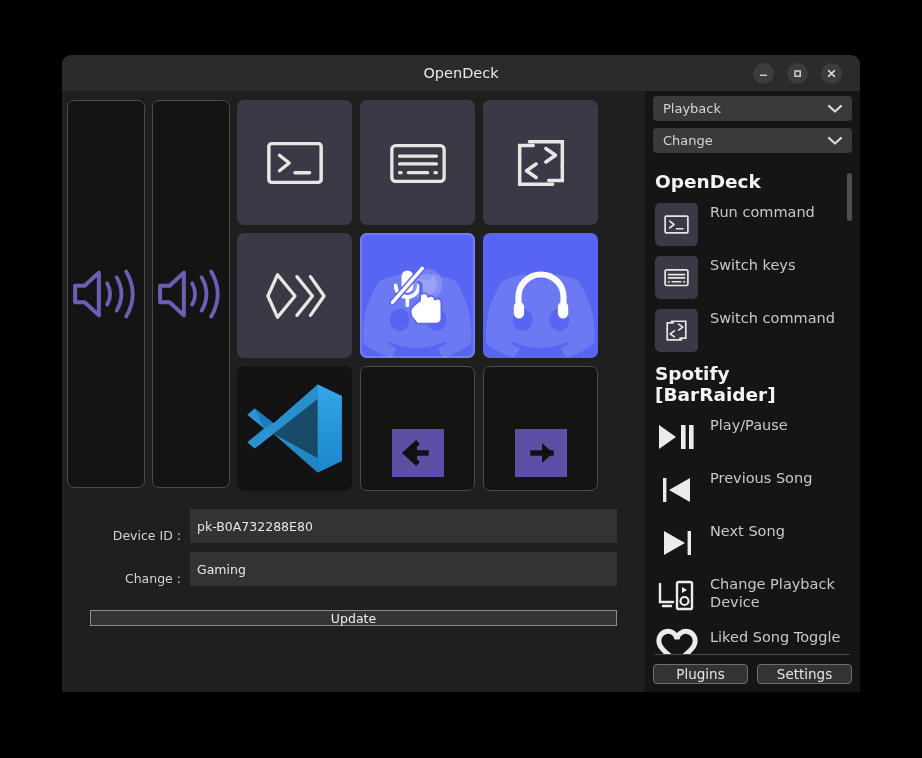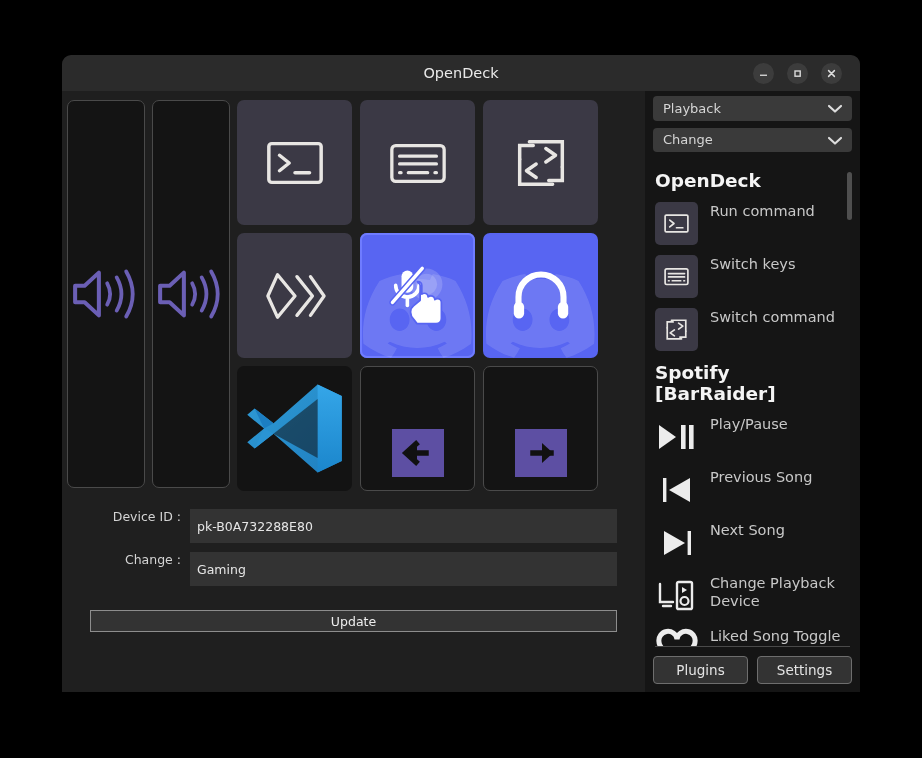--- a/index.html
+++ b/index.html
@@ -117,42 +117,42 @@
     width: 120px; height: 120px;
     opacity: .13;
     pointer-events: none;
   }
 
   
   #form {
     padding: 18px 28px 0 28px;
     display: flex; flex-direction: column; gap: 9px;
   }
-  .form-row { display: flex; align-items: flex-start; }
+  .form-row { display: flex; align-items: flex-end; }
   .form-label {
     width: 100px;
     text-align: right;
     padding-right: 9px;
     color: #d4d4d4;
     font-size: 12.5px;
   }
   .form-input {
     flex: 1 1 auto;
     height: 34px;
     background: #333333;
     border: none;
     color: #e6e6e6;
     font-size: 12.5px;
     font-family: "DejaVu Sans", "Liberation Sans", sans-serif;
     padding: 0 7px;
     outline: none;
   }
   #update-btn {
     margin: 24px 28px 4px 28px;
-    height: 22px;
+    height: 16px;
     background: #333333;
     border: 1px solid #8d8d8d;
     color: #ededed;
     font-size: 12.5px;
     font-family: "DejaVu Sans", "Liberation Sans", sans-serif;
     cursor: pointer;
   }
 
   
   #sidebar {
@@ -220,21 +220,21 @@
   }
 
   #sb-divider {
     height: 1px;
     background: #4a4a4a;
     margin: 0 2px 9px 2px;
   }
   #sb-buttons { display: flex; gap: 9px; }
   .sb-btn {
     flex: 1 1 0;
-    height: 28px;
+    height: 20px;
     background: #333333;
     border: 1px solid #6e6e6e;
     border-radius: 4px;
     color: #e4e4e4;
     font-size: 13.5px;
     font-family: "DejaVu Sans", "Liberation Sans", sans-serif;
     cursor: pointer;
   }
 
   svg { overflow: visible; }

